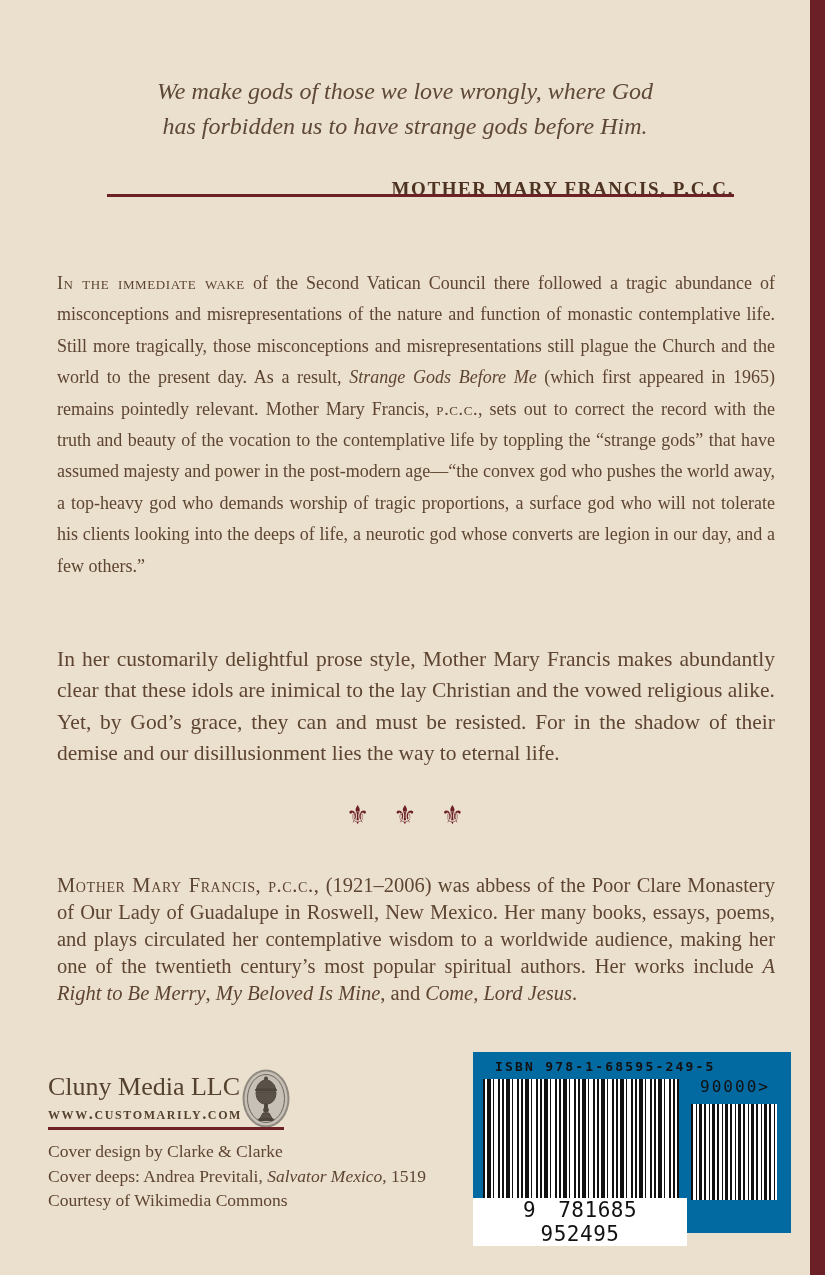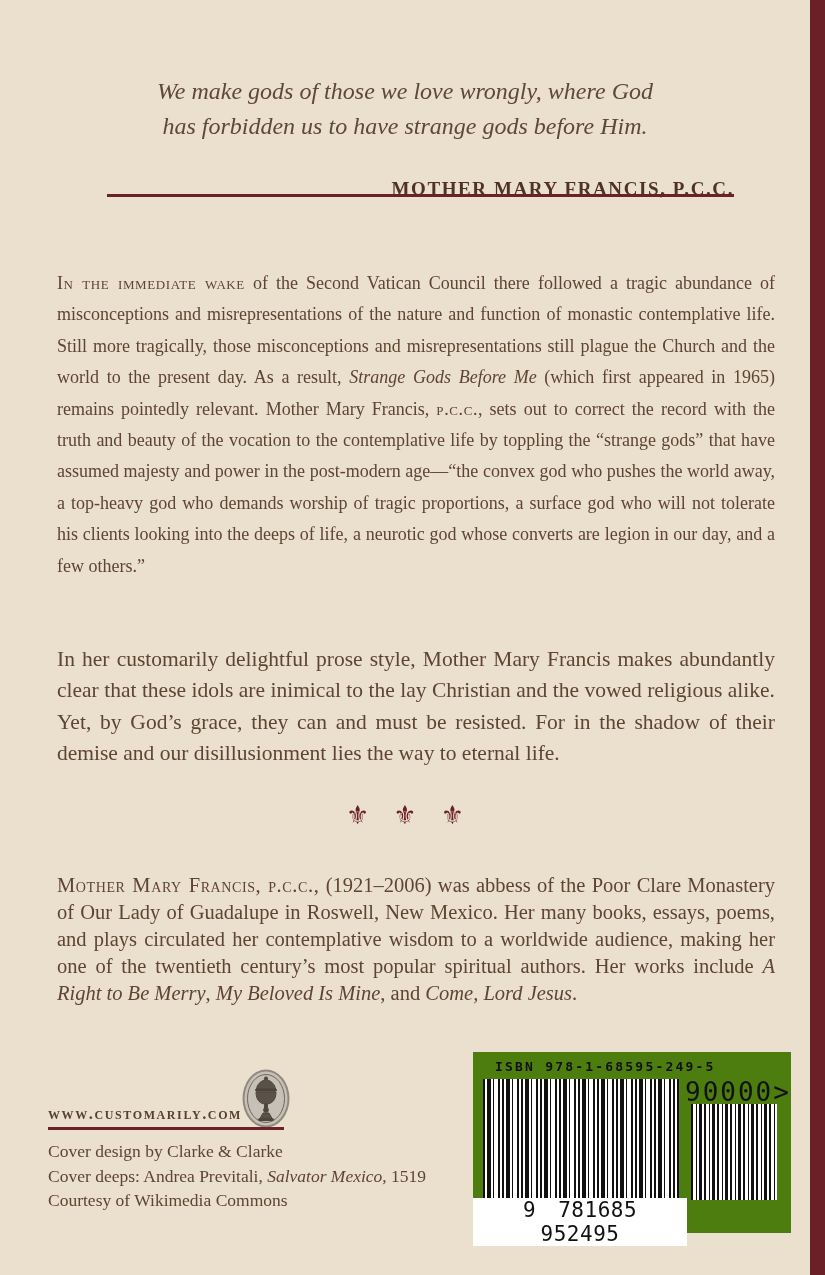--- a/index.html
+++ b/index.html
@@ -38,34 +38,34 @@
 
   
   .pub-name{position:absolute;top:1072px;left:48px;font-size:26px;color:#54412e;}
   .pub-site{position:absolute;top:1104px;left:48px;font-size:16.5px;font-weight:bold;
     font-variant:small-caps;letter-spacing:1.6px;color:#54412e;}
   .logo{position:absolute;top:1069px;left:242px;}
   .rule-footer{position:absolute;top:1127px;left:48px;width:236px;height:3px;}
   .credits{position:absolute;top:1139px;left:48px;font-size:17.5px;line-height:24.5px;color:#5d4531;}
 
   
-  .barcode-box{position:absolute;top:1052px;left:473px;width:318px;height:181px;background:#4d7c0f;}
+  .barcode-box{position:absolute;top:1052px;left:473px;width:318px;height:181px;background:#0369a1;}
   .isbn{position:absolute;top:7px;left:22px;font-family:"DejaVu Sans Mono","Liberation Mono",monospace;
     font-weight:bold;font-size:13px;letter-spacing:2.2px;color:#111;}
   .bars-main{position:absolute;top:27px;left:10px;width:196px;height:121px;
     background:repeating-linear-gradient(90deg,
       #111 0px,#111 2px,#fff 2px,#fff 4px,
       #111 4px,#111 8px,#fff 8px,#fff 10px,
       #111 10px,#111 11px,#fff 11px,#fff 15px,
       #111 15px,#111 17px,#fff 17px,#fff 19px);}
   .digits{position:absolute;top:146px;left:0px;width:214px;background:#fff;text-align:center;
     font-family:"DejaVu Sans Mono","Liberation Mono",monospace;font-size:21px;color:#111;
     word-spacing:9px;letter-spacing:0.5px;}
   .supp-label{position:absolute;top:25px;left:212px;width:100px;text-align:center;
-    font-family:"DejaVu Sans Mono","Liberation Mono",monospace;font-size:26px;letter-spacing:2px;color:#111;}
+    font-family:"DejaVu Sans Mono","Liberation Mono",monospace;font-size:16px;letter-spacing:2px;color:#111;}
   .bars-supp{position:absolute;top:52px;left:218px;width:86px;height:96px;
     background:repeating-linear-gradient(90deg,
       #111 0px,#111 2px,#fff 2px,#fff 5px,
       #111 5px,#111 6px,#fff 6px,#fff 8px,
       #111 8px,#111 11px,#fff 11px,#fff 13px);}
 </style>
 </head>
 <body>
 
 <div class="cover">
@@ -82,20 +82,21 @@
   <p class="body p2">In her customarily delightful prose style, Mother Mary Francis makes abundantly clear that these idols are inimical to the lay Christian and the vowed religious alike. Yet, by God’s grace, they can and must be resisted. For in the shadow of their demise and our disillusionment lies the way to eternal life.</p>
 
   <div class="ornaments">
     <span class="orn">⚜</span>
     <span class="orn">⚜</span>
     <span class="orn">⚜</span>
   </div>
 
   <p class="body bio"><span class="seg-smallcaps">Mother Mary Francis, p.c.c.,</span><span class="seg-normal"> (1921–2006) was abbess of the Poor Clare Monastery of Our Lady of Guadalupe in Roswell, New Mexico. Her many books, essays, poems, and plays circulated her contemplative wisdom to a worldwide audience, making her one of the twentieth century’s most popular spiritual authors. Her works include </span><span class="seg-italic">A Right to Be Merry</span><span class="seg-normal">, </span><span class="seg-italic">My Beloved Is Mine</span><span class="seg-normal">, and </span><span class="seg-italic">Come, Lord Jesus</span><span class="seg-normal">.</span></p>
 
+  <div class="pub-name">Cluny Media LLC</div>
   <div class="pub-site">www.customarily.com</div>
 
   <svg class="logo" width="48" height="59" viewBox="0 0 48 59">
     <ellipse cx="24" cy="29.5" rx="23.5" ry="29" fill="#8f897f"></ellipse>
     <ellipse cx="24" cy="29.5" rx="21.5" ry="27" fill="#c6c0b6"></ellipse>
     <ellipse cx="24" cy="29.5" rx="18.5" ry="24" fill="none" stroke="#6e675e" stroke-width="1"></ellipse>
     <g fill="#4e463d" stroke="#4e463d">
       <circle cx="24" cy="9.5" r="1.6"></circle>
       <path d="M24 10.5 C18 12 15 16 14.5 20 L33.5 20 C33 16 30 12 24 10.5 Z" fill="#5a5248"></path>
       <rect x="13.5" y="20" width="21" height="2.2" rx="1"></rect>

